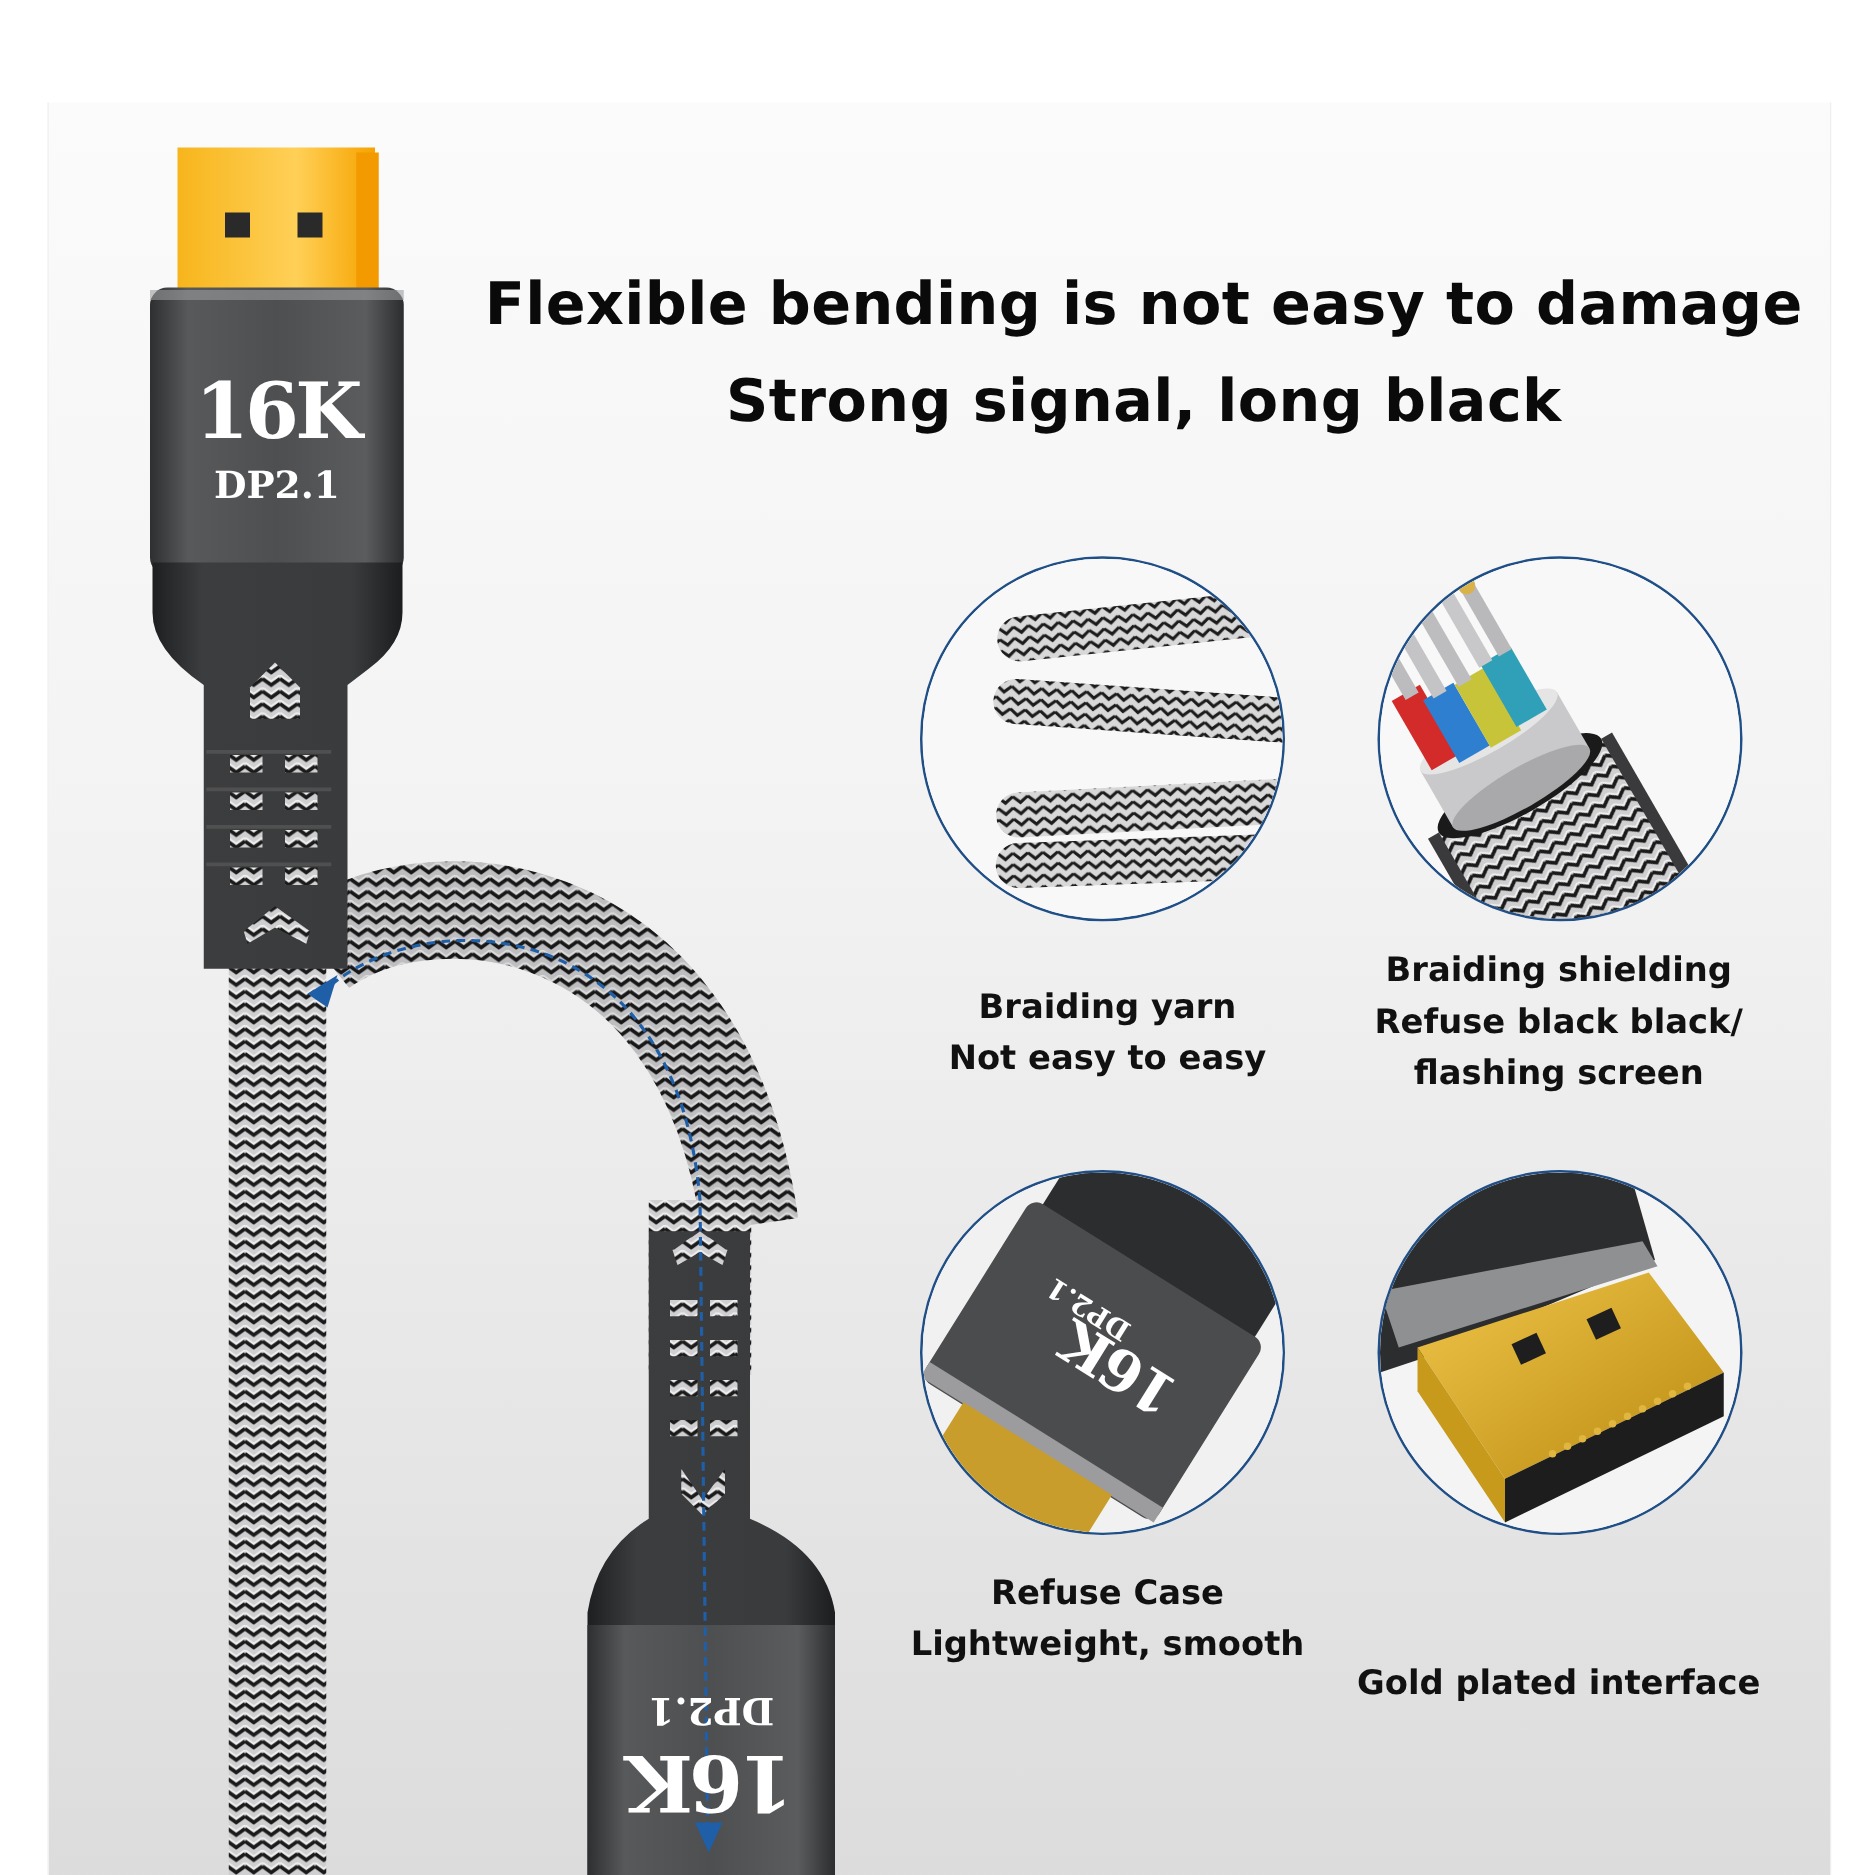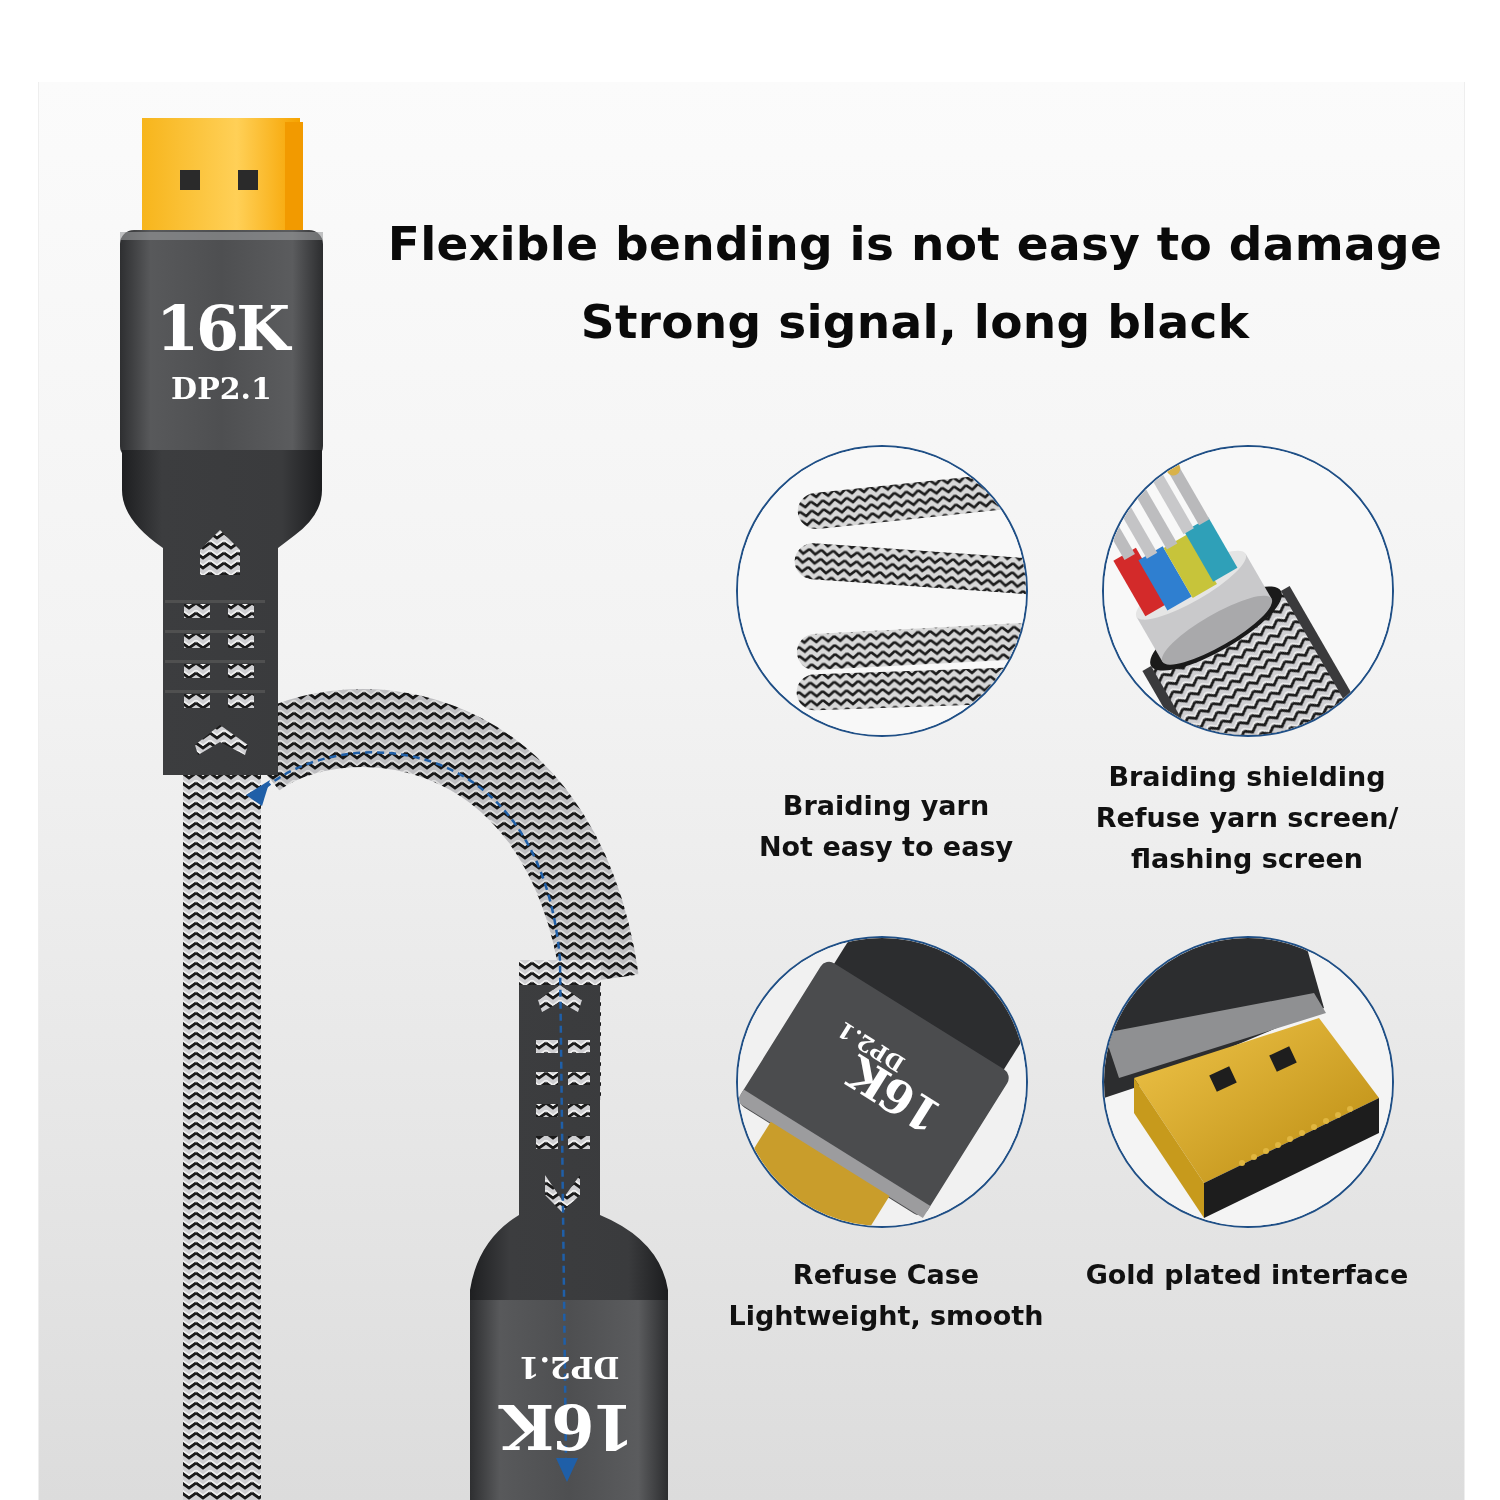--- a/index.html
+++ b/index.html
@@ -219,22 +219,22 @@
     </g>
   </svg>
 </div>
 
 <div class="caption" style="left:706px;top:756px;margin-top:29px;">
   <div>Braiding yarn</div>
   <div>Not easy to easy</div>
 </div>
 <div class="caption" style="left:1067px;top:756px;">
   <div>Braiding shielding</div>
-  <div>Refuse yarn screen/</div>
+  <div>Refuse black black/</div>
   <div>flashing screen</div>
 </div>
 <div class="caption" style="left:706px;top:1254px;">
   <div>Refuse Case</div>
   <div>Lightweight, smooth</div>
 </div>
-<div class="caption" style="left:1067px;top:1254px;">
+<div class="caption" style="left:1067px;top:1326px;">
   <div>Gold plated interface</div>
 </div>
 
 </body></html>

